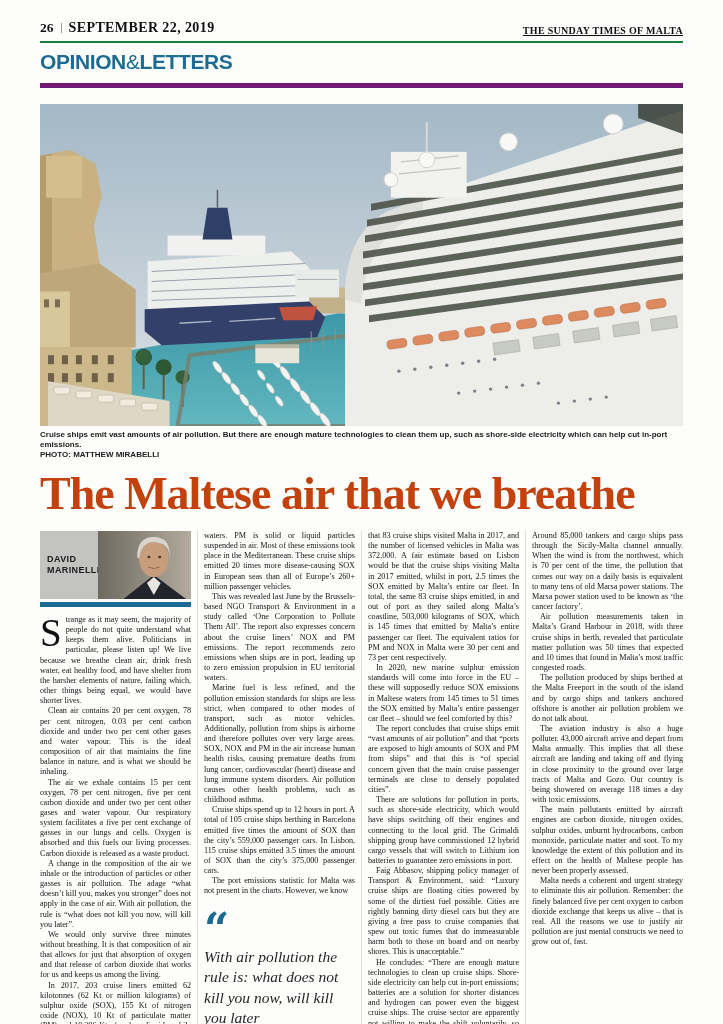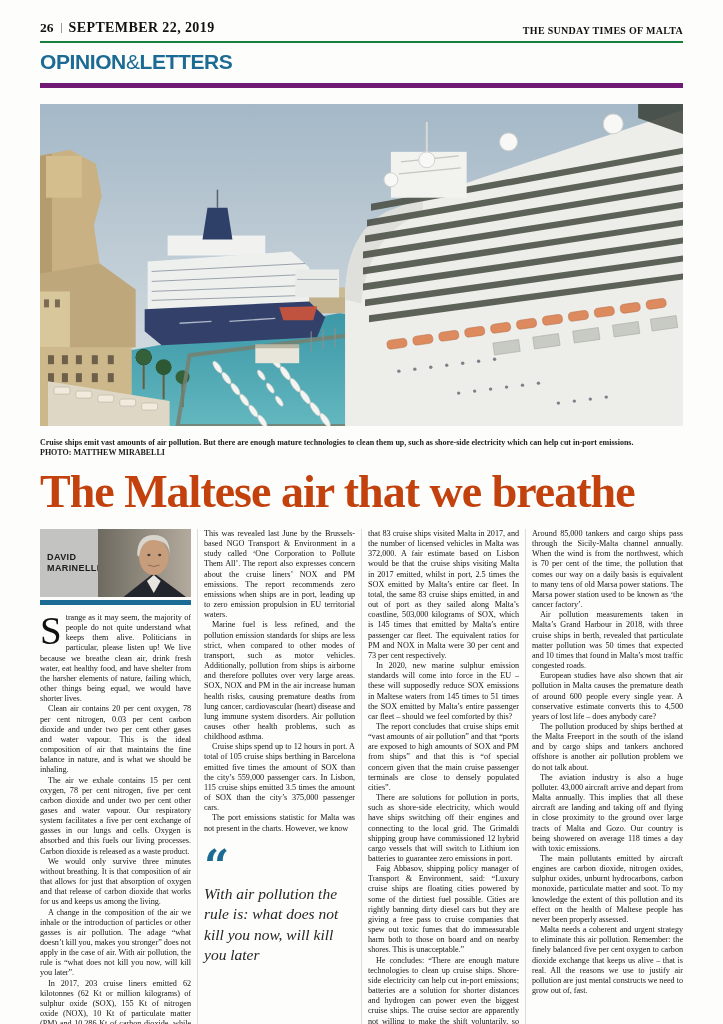--- a/index.html
+++ b/index.html
@@ -7,32 +7,32 @@
   body { width:723px; height:1024px; overflow:hidden; font-family:"Liberation Serif", serif; }
   .page { width:723px; height:1024px; background:#fdfdfc; padding:20px 40px 0 40px; position:relative; overflow:hidden; }
 
   
   .topbar { display:flex; justify-content:space-between; align-items:flex-end;
             border-bottom:2px solid #15803d; padding-bottom:5px; }
   .topbar-left { display:flex; align-items:baseline; }
   .page-number { font-size:13.5px; font-weight:bold; color:#111; }
   .topbar-divider { border-left:1px solid #9a9a9a; height:10px; margin:0 7px; align-self:center; }
   .page-date { font-size:14px; font-weight:bold; letter-spacing:.4px; color:#111; }
-  .masthead { font-size:10px; font-weight:bold; letter-spacing:.3px; color:#111; }
+  .masthead { font-size:10px; font-weight:bold; letter-spacing:.3px; color:#111;text-decoration:underline; }
 
   
   .section-row { border-bottom:5px solid #701a75; padding:7px 0 9px 0; }
   .section-title { font-family:"Liberation Sans", sans-serif; font-size:21px; font-weight:bold;
                    color:#1c6b94; letter-spacing:-0.4px; }
   .section-title .amp { font-weight:400; }
 
   
   .photo { margin-top:16px; width:643px; height:322px; background:#b9c6d0; overflow:hidden; }
   .photo svg { display:block; }
-  .caption { margin-top:12px; font-family:Liberation Serif, serif; font-size:8px; line-height:10px;
+  .caption { margin-top:4px; font-family:Liberation Sans, sans-serif; font-size:8px; line-height:10px;
              font-weight:bold; color:#1c1c1c; }
 
   
   .headline { margin-top:10px; font-family:"Liberation Serif", serif; font-size:46px; line-height:48px;
               font-weight:bold; letter-spacing:-1px; color:#c2410c; }
 
   
   .columns { margin-top:13px; display:flex; align-items:stretch; }
   .col { flex:1 1 0; padding:0 6px; }
   .col:first-child { padding-left:0; }
@@ -319,26 +319,27 @@
             <ellipse cx="52" cy="26" rx="1.6" ry="1.2" fill="#4a3c30"></ellipse>
             <ellipse cx="63" cy="26" rx="1.6" ry="1.2" fill="#4a3c30"></ellipse>
             <path d="M51,36 Q57,39 63,36" stroke="#8d6a52" stroke-width="1" fill="none"></path>
           </svg>
         </div>
       </div>
       <div class="accent-bar"></div>
       <p><span class="dropcap">S</span><span>trange as it may seem, the majority of people do not quite understand what keeps them alive. Politicians in particular, please listen up! We live because we breathe clean air, drink fresh water, eat healthy food, and have shelter from the harsher elements of nature, failing which, other things being equal, we would have shorter lives.</span></p>
       <p>Clean air contains 20 per cent oxygen, 78 per cent nitrogen, 0.03 per cent carbon dioxide and under two per cent other gases and water vapour. This is the ideal composition of air that maintains the fine balance in nature, and is what we should be inhaling.</p>
       <p>The air we exhale contains 15 per cent oxygen, 78 per cent nitrogen, five per cent carbon dioxide and under two per cent other gases and water vapour. Our respiratory system facilitates a five per cent exchange of gasses in our lungs and cells. Oxygen is absorbed and this fuels our living processes. Carbon dioxide is released as a waste product.</p>
+      <p>A change in the composition of the air we inhale or the introduction of particles or other gasses is air pollution. The adage “what doesn’t kill you, makes you stronger” does not apply in the case of air. With air pollution, the rule is “what does not kill you now, will kill you later”.</p>
       <p>We would only survive three minutes without breathing. It is that composition of air that allows for just that absorption of oxygen and that release of carbon dioxide that works for us and keeps us among the living.</p>
-      <p>A change in the composition of the air we inhale or the introduction of particles or other gasses is air pollution. The adage “what doesn’t kill you, makes you stronger” does not apply in the case of air. With air pollution, the rule is “what does not kill you now, will kill you later”.</p>
       <p>In 2017, 203 cruise liners emitted 62 kilotonnes (62 Kt or million kilograms) of sulphur oxide (SOX), 155 Kt of nitrogen oxide (NOX), 10 Kt of particulate matter (PM) and 10,286 Kt of carbon dioxide, while in European</p>
     </div>
 
     <div class="col">
+      <p>waters. PM is solid or liquid particles suspended in air. Most of these emissions took place in the Mediterranean. These cruise ships emitted 20 times more disease-causing SOX in European seas than all of Europe’s 260+ million passenger vehicles.</p>
       <p>This was revealed last June by the Brussels-based NGO Transport &amp; Environment in a study called ‘One Corporation to Pollute Them All’. The report also expresses concern about the cruise liners’ NOX and PM emissions. The report recommends zero emissions when ships are in port, leading up to zero emission propulsion in EU territorial waters.</p>
       <p>Marine fuel is less refined, and the pollution emission standards for ships are less strict, when compared to other modes of transport, such as motor vehicles. Additionally, pollution from ships is airborne and therefore pollutes over very large areas. SOX, NOX and PM in the air increase human health risks, causing premature deaths from lung cancer, cardiovascular (heart) disease and lung immune system disorders. Air pollution causes other health problems, such as childhood asthma.</p>
       <p>Cruise ships spend up to 12 hours in port. A total of 105 cruise ships berthing in Barcelona emitted five times the amount of SOX than the city’s 559,000 passenger cars. In Lisbon, 115 cruise ships emitted 3.5 times the amount of SOX than the city’s 375,000 passenger cars.</p>
       <p>The port emissions statistic for Malta was not present in the charts. However, we know</p>
       <div class="pullquote">
         <span class="q-mark">“</span>
         <span class="q-text">With air pollution the rule is: what does not kill you now, will kill you later</span>
       </div>
     </div>
 
@@ -347,21 +348,20 @@
       <p>In 2020, new marine sulphur emission standards will come into force in the EU – these will supposedly reduce SOX emissions in Maltese waters from 145 times to 51 times the SOX emitted by Malta’s entire passenger car fleet – should we feel comforted by this?</p>
       <p>The report concludes that cruise ships emit “vast amounts of air pollution” and that “ports are exposed to high amounts of SOX and PM from ships” and that this is “of special concern given that the main cruise passenger terminals are close to densely populated cities”.</p>
       <p>There are solutions for pollution in ports, such as shore-side electricity, which would have ships switching off their engines and connecting to the local grid. The Grimaldi shipping group have commissioned 12 hybrid cargo vessels that will switch to Lithium ion batteries to guarantee zero emissions in port.</p>
       <p>Faig Abbasov, shipping policy manager of Transport &amp; Environment, said: “Luxury cruise ships are floating cities powered by some of the dirtiest fuel possible. Cities are rightly banning dirty diesel cars but they are giving a free pass to cruise companies that spew out toxic fumes that do immeasurable harm both to those on board and on nearby shores. This is unacceptable.”</p>
       <p>He concludes: “There are enough mature technologies to clean up cruise ships. Shore-side electricity can help cut in-port emissions; batteries are a solution for shorter distances and hydrogen can power even the biggest cruise ships. The cruise sector are apparently not willing to make the shift voluntarily, so we</p>
     </div>
 
     <div class="col">
       <p>Around 85,000 tankers and cargo ships pass through the Sicily-Malta channel annually. When the wind is from the northwest, which is 70 per cent of the time, the pollution that comes our way on a daily basis is equivalent to many tens of old Marsa power stations. The Marsa power station used to be known as ‘the cancer factory’.</p>
       <p>Air pollution measurements taken in Malta’s Grand Harbour in 2018, with three cruise ships in berth, revealed that particulate matter pollution was 50 times that expected and 10 times that found in Malta’s most traffic congested roads.</p>
-      <p>European studies have also shown that air pollution in Malta causes the premature death of around 600 people every single year. A conservative estimate converts this to 4,500 years of lost life – does anybody care?</p>
       <p>The pollution produced by ships berthed at the Malta Freeport in the south of the island and by cargo ships and tankers anchored offshore is another air pollution problem we do not talk about.</p>
       <p>The aviation industry is also a huge polluter. 43,000 aircraft arrive and depart from Malta annually. This implies that all these aircraft are landing and taking off and flying in close proximity to the ground over large tracts of Malta and Gozo. Our country is being showered on average 118 times a day with toxic emissions.</p>
       <p>The main pollutants emitted by aircraft engines are carbon dioxide, nitrogen oxides, sulphur oxides, unburnt hydrocarbons, carbon monoxide, particulate matter and soot. To my knowledge the extent of this pollution and its effect on the health of Maltese people has never been properly assessed.</p>
       <p>Malta needs a coherent and urgent strategy to eliminate this air pollution. Remember: the finely balanced five per cent oxygen to carbon dioxide exchange that keeps us alive – that is real. All the reasons we use to justify air pollution are just mental constructs we need to grow out of, fast.</p>
 
     </div>
 
   </main>
 </div>
 

